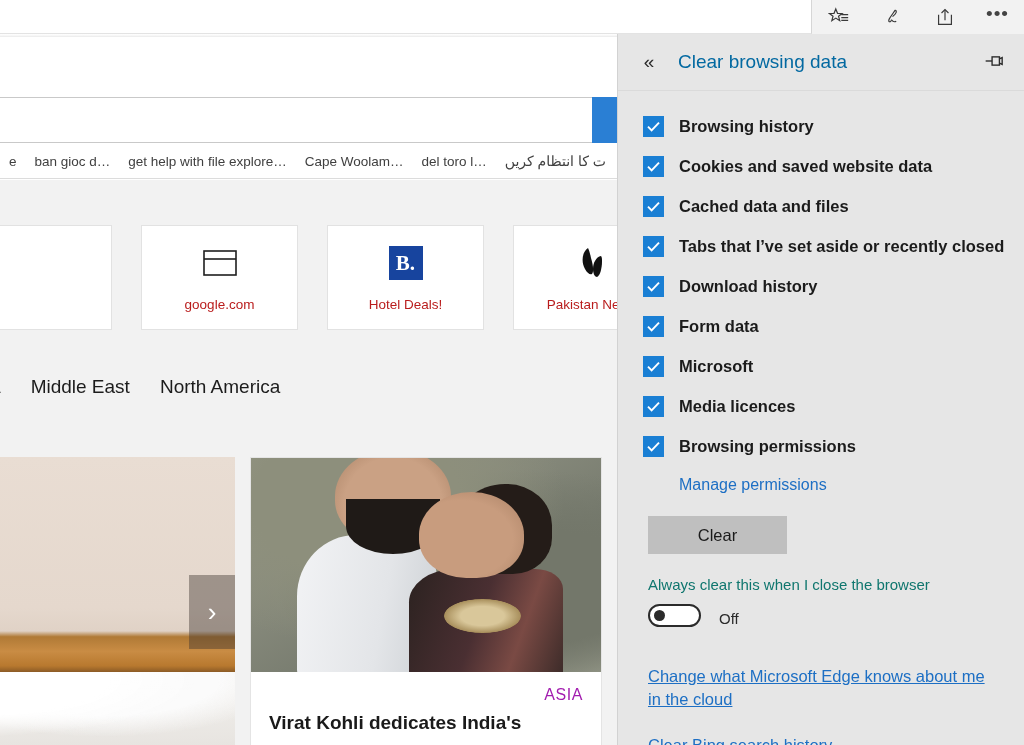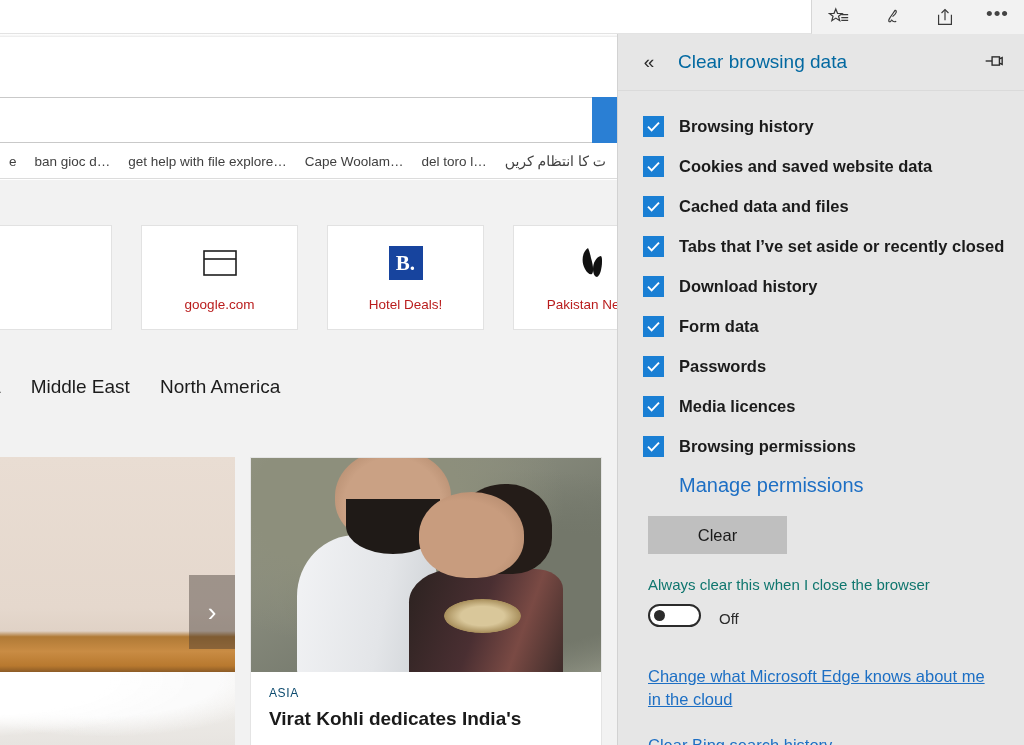--- a/index.html
+++ b/index.html
@@ -180,21 +180,21 @@
     background: linear-gradient(100deg,#f2f3f5 0%, #e3e5e8 60%, #ccd0d4 100%); border-radius: 42% 30% 8% 8%; }
   .np-woman-head { position:absolute; left: 48%; top: 16%; width: 30%; height: 40%;
     background: radial-gradient(ellipse at 40% 55%, #c89c7e 0 58%, #a87f63 100%); border-radius: 50% 50% 45% 45%; }
   .np-hair { position:absolute; left: 58%; top: 12%; width: 28%; height: 42%;
     background: #241c18; border-radius: 52% 46% 40% 40%; }
   .np-woman-body { position:absolute; left: 45%; top: 52%; width: 44%; height: 52%;
     background: linear-gradient(110deg,#2b2220 0%, #4a2f32 45%, #7a4a44 70%, #3a2a28 100%); border-radius: 30% 18% 6% 6%; }
   .np-necklace { position:absolute; left: 55%; top: 66%; width: 22%; height: 16%;
     background: radial-gradient(ellipse, #d9c79a 0 40%, #a88f5c 70%, rgba(0,0,0,0) 72%); border-radius: 50%; }
   .news-meta { padding: 14px 18px 0 18px; }
-  .news-cat { font-size: 12px; color: #0c4a6e; letter-spacing: .6px; }
+  .news-cat { font-size: 16px; color: #a21caf; letter-spacing: .6px; text-align: right; }
   .news-title { font-size: 19px; font-weight: bold; color: #1a1a1a; margin-top: 7px; line-height: 1.25; }
 
   
   .cbd-panel {
     position: absolute; left: 617px; top: 34px;
     width: 407px; height: 711px;
     background: #e6e6e6;
     border-left: 1px solid #d2d2d2;
     overflow: hidden;
   }
@@ -234,21 +234,21 @@
   .cb-box svg { position: absolute; left: 2px; top: 2px; }
   .cb-label {
     margin-left: 15px;
     font-size: 16.5px; color: #1b1b1b;
     white-space: nowrap;
     font-weight: bold;
   }
 
   .link-row { padding-left: 61px; margin-top: 1px; height: 36px; display: flex; align-items: center; }
   .link {
-    font-size: 20px; color: #1d6fc4;
+    font-size: 16px; color: #1d6fc4;
     text-decoration: none;
   }
 
   .clear-btn {
     margin: 13px 0 0 30px;
     width: 139px; height: 38px;
     background: #bfbfbf;
     border: none;
     font-family: "Liberation Sans", sans-serif;
     font-size: 16.5px; color: #1b1b1b;
@@ -476,21 +476,21 @@
         </div>
         <div class="cb-label">Form data</div>
       </div>
 
       <div class="cb-row">
         <div class="cb-box">
           <svg width="17" height="17" viewBox="0 0 17 17" fill="none" stroke="#ffffff" stroke-width="1.9">
               <path d="M3 8.7 L6.6 12.4 L14 4.6"></path>
             </svg>
         </div>
-        <div class="cb-label">Passwords</div>
+        <div class="cb-label">Microsoft</div>
       </div>
 
       <div class="cb-row">
         <div class="cb-box">
           <svg width="17" height="17" viewBox="0 0 17 17" fill="none" stroke="#ffffff" stroke-width="1.9">
               <path d="M3 8.7 L6.6 12.4 L14 4.6"></path>
             </svg>
         </div>
         <div class="cb-label">Media licences</div>
       </div>

